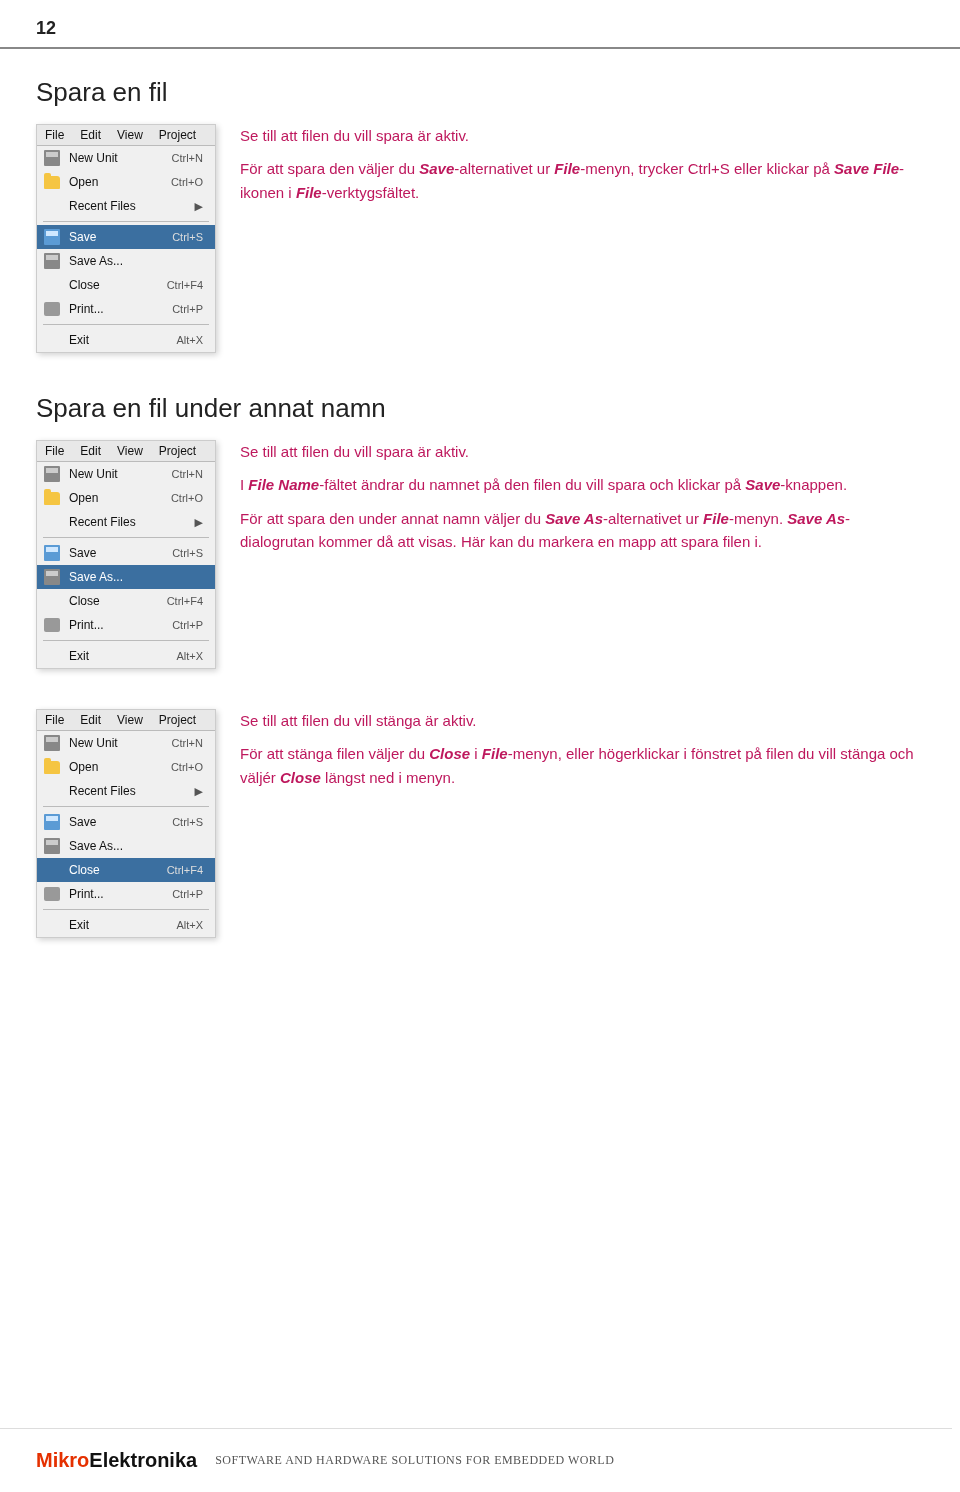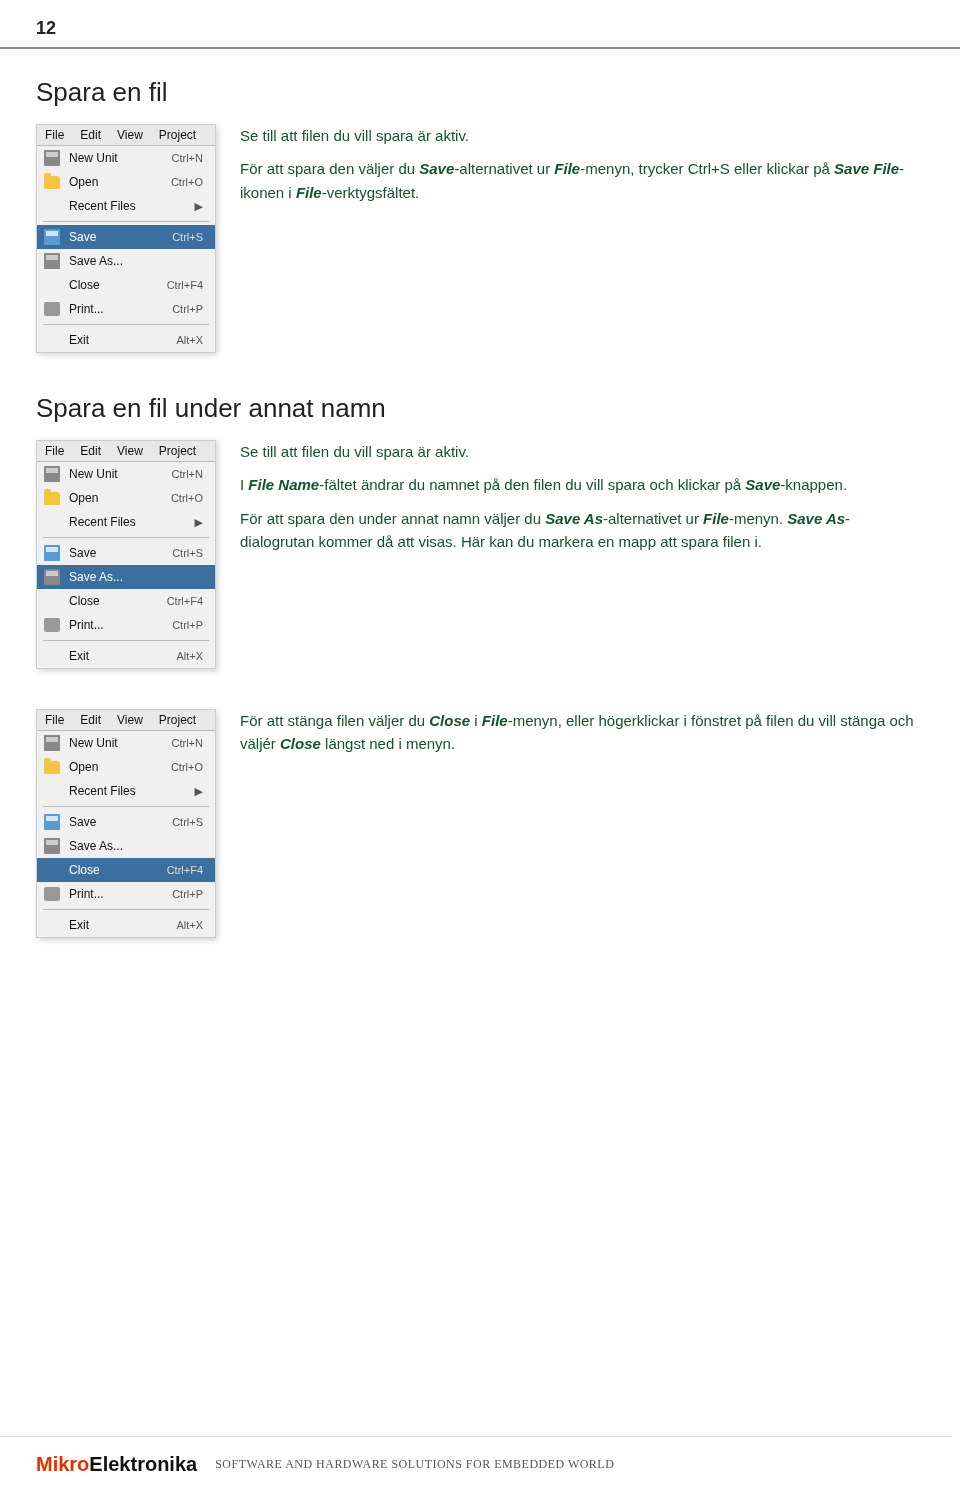--- a/index.html
+++ b/index.html
@@ -182,35 +182,35 @@
       margin-left: auto;
       color: #555;
       font-size: 11px;
     }
 
     
     .text-col {
       flex: 1;
       font-size: 15px;
       line-height: 1.55;
-      color: #14532d;
+      color: #be185d;
     }
 
     .text-col p {
       margin-bottom: 10px;
     }
     .text-col .bold-italic { font-weight: bold; font-style: italic; }
 
     
     .page-footer {
       position: absolute;
       bottom: 0;
       left: 0;
       right: 8px;
-      height: 56px;
+      height: 64px;
       border-top: 1px solid #ddd;
       display: flex;
       align-items: center;
       padding: 0 36px;
       gap: 18px;
     }
 
     .footer-brand {
       font-size: 20px;
       font-weight: bold;
@@ -456,20 +456,21 @@
         </div>
         <hr class="menu-separator">
         <div class="menu-item">
           <div class="icon-box"></div>
           <span class="label">Exit</span>
           <span class="shortcut">Alt+X</span>
         </div>
       </div>
 
       <div class="text-col">
+        <p>Se till att filen du vill stänga är aktiv.</p>
         <p>
           För att stänga filen väljer du <span class="bold-italic">Close</span> i <span class="bold-italic">File</span>-menyn, eller högerklickar i
           fönstret på filen du vill stänga och väljér <span class="bold-italic">Close</span> längst ned i menyn.
         </p>
       </div>
     </div>
   </div>
 
 </div>
 

